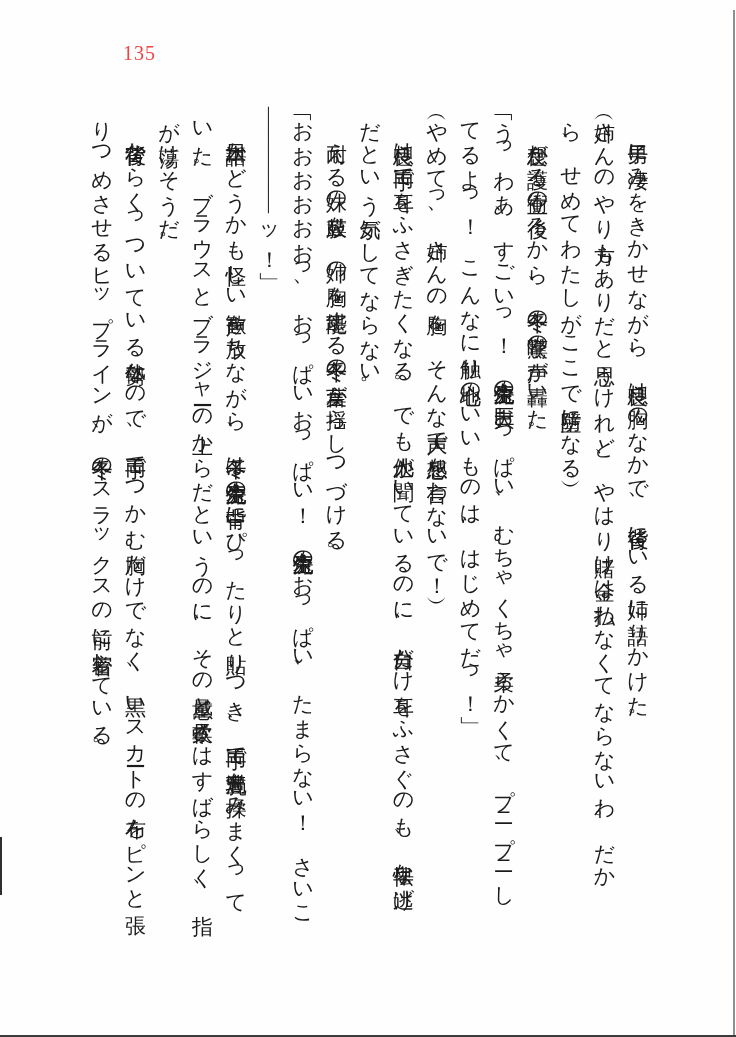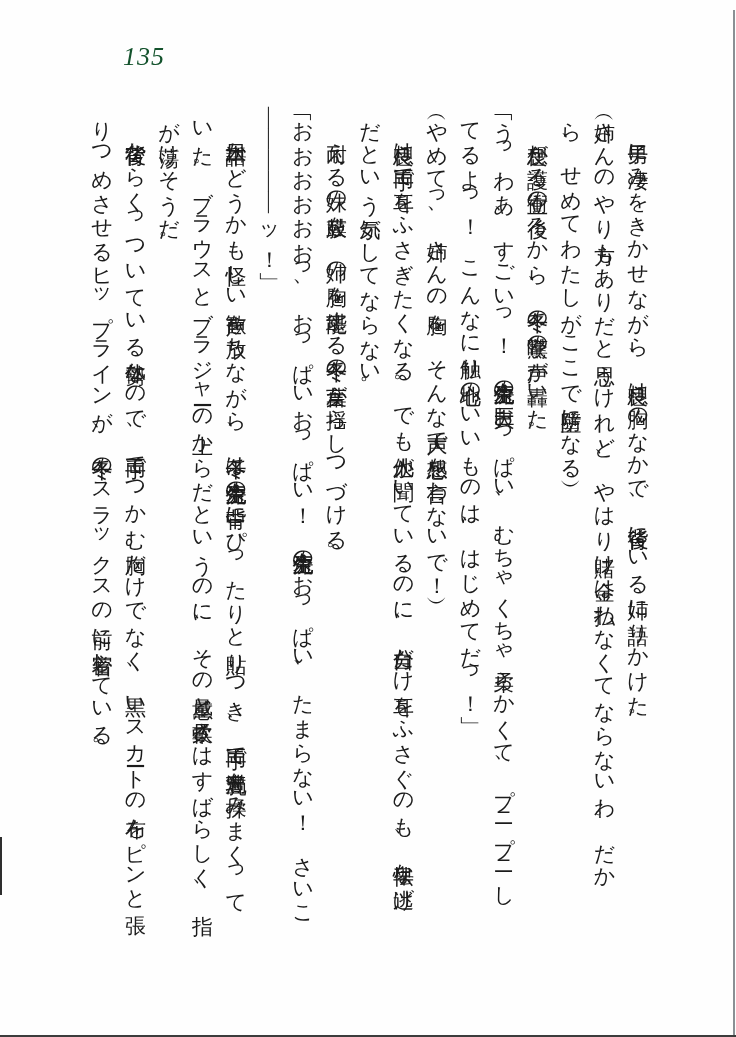--- a/index.html
+++ b/index.html
@@ -16,24 +16,23 @@
   }
   .page {
     position: absolute;
     inset: 0;
     background: #fefefe;
   }
   .page-number {
     position: absolute;
     left: 123px;
     top: 42px;
-    font-size: 26px;
-    font-style: italic;
+    font-size: 20px;
     letter-spacing: 1px;
-    color: #14532d;
+    color: #ef4444;
   }
   .body-text {
     position: absolute;
     top: 107px;
     right: 82px;
     height: 812px;
     writing-mode: vertical-rl;
     text-orientation: mixed;
     font-size: 21px;
     line-height: 33.5px;

